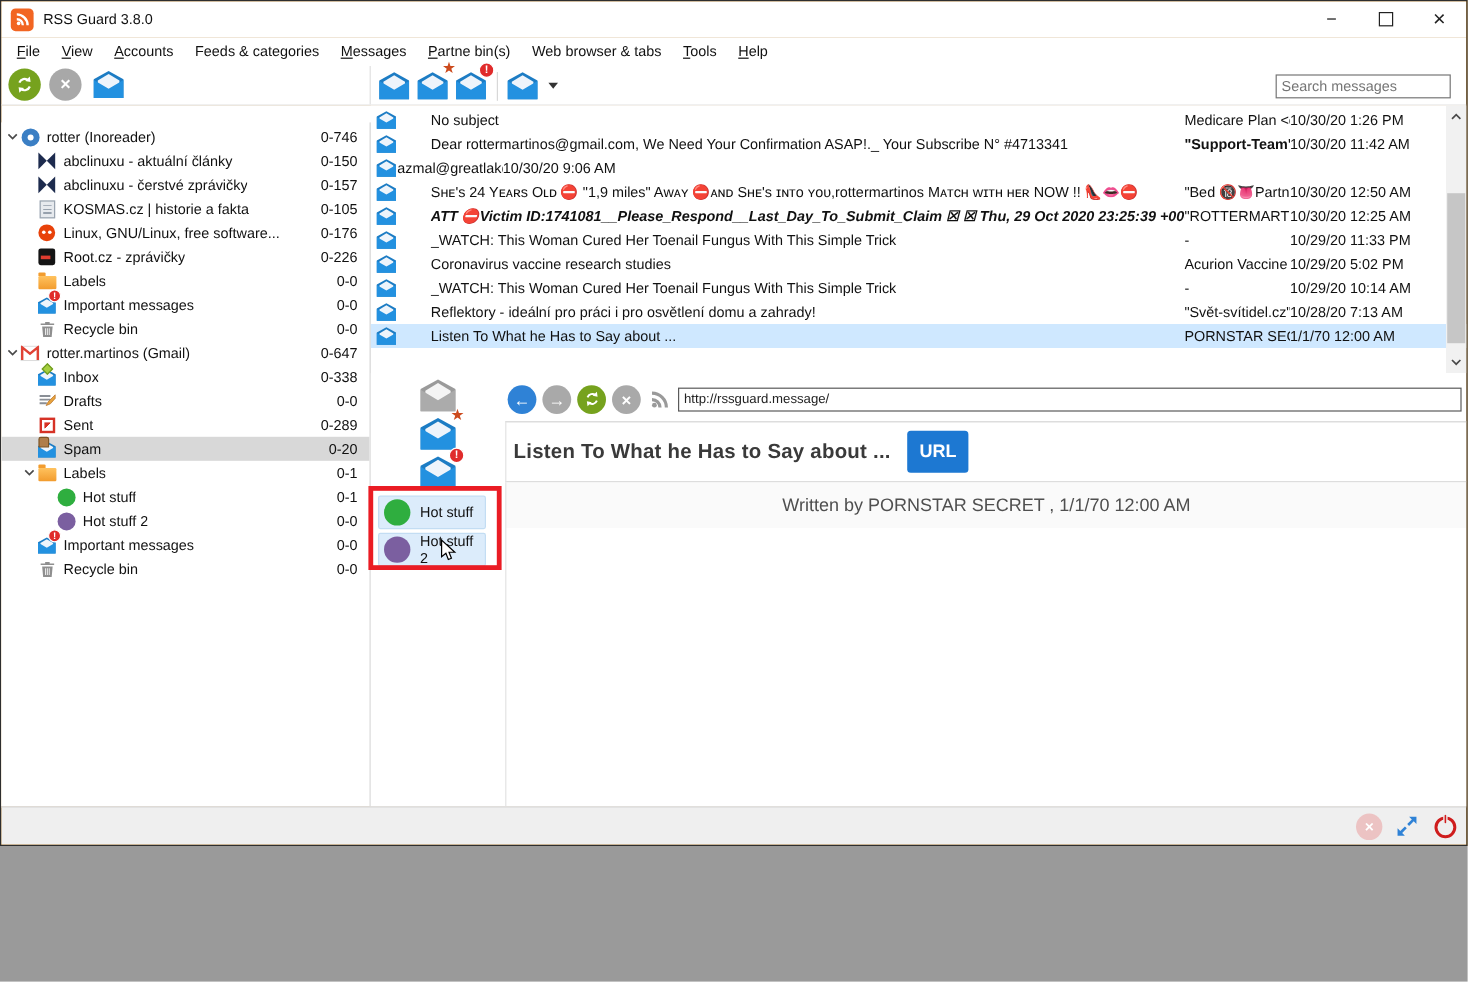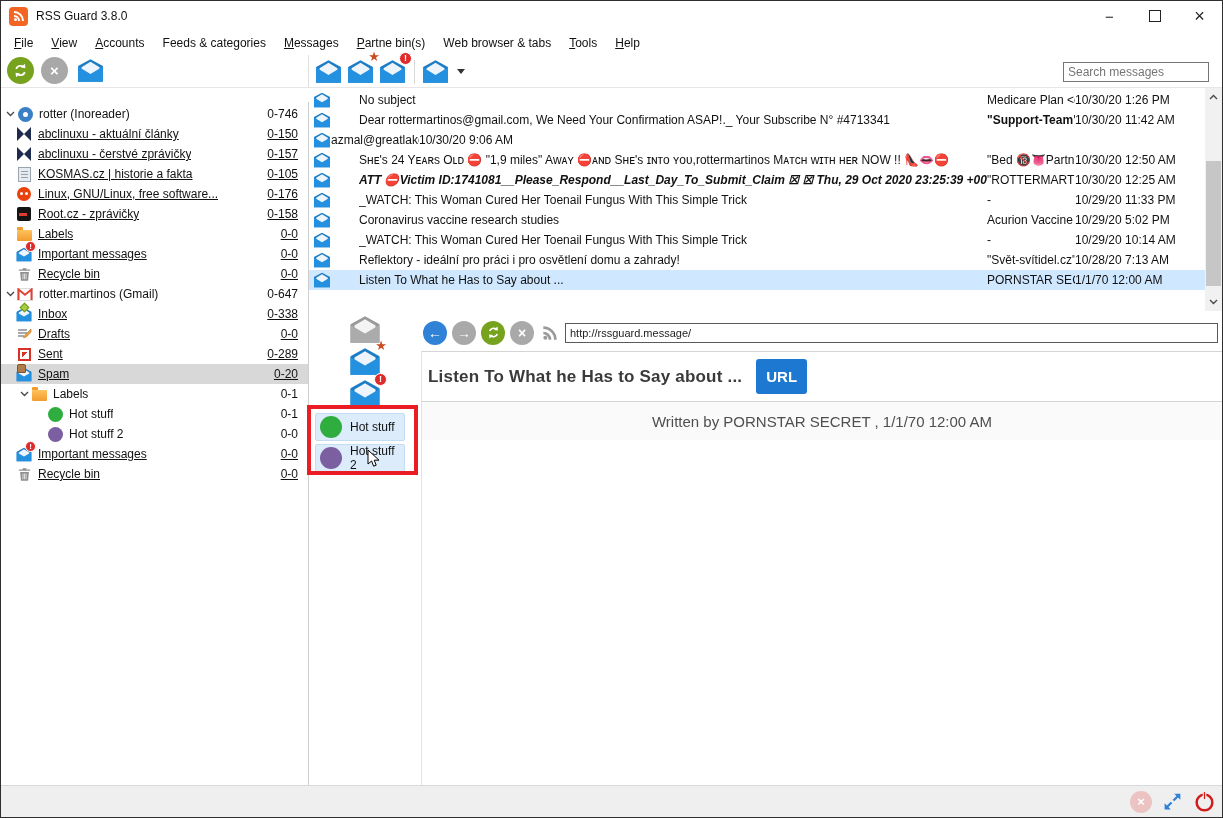--- a/index.html
+++ b/index.html
@@ -1,16 +1,16 @@
 <!DOCTYPE html>
 <html><head>
 <meta charset="utf-8">
 <style>
   html,body{margin:0;padding:0;background:#9a9a9a;}
-  #win{position:relative;width:1223px;height:818px;background:#a16207;border:1px solid #2e2e2e;
+  #win{position:relative;width:1223px;height:705px;background:#a16207;border:1px solid #2e2e2e;
        box-sizing:border-box;font-family:"Liberation Sans",sans-serif;font-size:12px;color:#111;overflow:hidden;}
 
   
   .titlebar{position:absolute;top:0;left:0;right:0;height:30px;display:flex;align-items:center;padding-left:8px;background:#fff;}
   .app-logo{width:19px;height:19px;border-radius:4px;background:#f26522;display:flex;align-items:center;justify-content:center;margin-right:8px;}
   .win-controls{position:absolute;right:0;top:0;display:flex;}
   .win-btn{width:45px;height:30px;display:flex;align-items:center;justify-content:center;font-size:15px;color:#222;}
   .max-glyph{width:10px;height:10px;border:1px solid #222;display:inline-block;}
 
   
@@ -31,21 +31,21 @@
   .search{position:absolute;right:13px;top:7px;width:146px;height:20px;border:1px solid #767676;background:#fff;
           font-family:"Liberation Sans",sans-serif;font-size:12px;padding:0 4px;color:#333;box-sizing:border-box;}
 
   
   .main{position:absolute;top:87px;left:0;right:0;bottom:32px;background:#fff;}
 
   
   .feedpanel{position:absolute;left:0;top:14px;bottom:0;width:308px;border-right:1px solid #cfcfcf;box-sizing:border-box;padding-top:2px;background:#fff;overflow:hidden;}
   .trow{display:flex;align-items:center;height:20px;padding-right:10px;white-space:nowrap;}
   .trow.sel{background:#d8d8d8;}
-  .pl0{padding-left:2px;} .pl1{padding-left:15px;text-decoration:underline;} .pl1c{padding-left:16px;} .pl2{padding-left:46px;}
+  .pl0{padding-left:2px;} .pl1{padding-left:30px;} .pl1c{padding-left:16px;} .pl2{padding-left:46px;}
   .chev{width:14px;flex:none;display:flex;justify-content:center;align-items:center;}
   .fi{flex:none;width:16px;height:16px;margin-right:6px;position:relative;display:flex;align-items:center;justify-content:center;}
   .flabel{overflow:hidden;text-overflow:ellipsis;}
   .fcount{margin-left:auto;}
 
   
   .ic{position:relative;display:inline-block;flex:none;}
   .ic-inoreader{width:15px;height:15px;border-radius:50%;background:#3b7fc4;}
   .ic-inoreader::after{content:"";position:absolute;left:5px;top:5px;width:5px;height:5px;background:#fff;border-radius:50%;}
   .ic-abc{width:14px;height:14px;}
@@ -274,21 +274,21 @@
             <span class="ic ic-reddit"></span>
           </span>
         <span class="flabel">Linux, GNU/Linux, free software...</span>
         <span class="fcount">0-176</span>
       </div>
       <div class="trow pl1">
         <span class="fi">
             <span class="ic ic-root"></span>
           </span>
         <span class="flabel">Root.cz - zprávičky</span>
-        <span class="fcount">0-158</span>
+        <span class="fcount">0-226</span>
       </div>
       <div class="trow pl1">
         <span class="fi">
             <span class="ic ic-folder"></span>
           </span>
         <span class="flabel">Labels</span>
         <span class="fcount">0-0</span>
       </div>
       <div class="trow pl1">
         <span class="fi">

